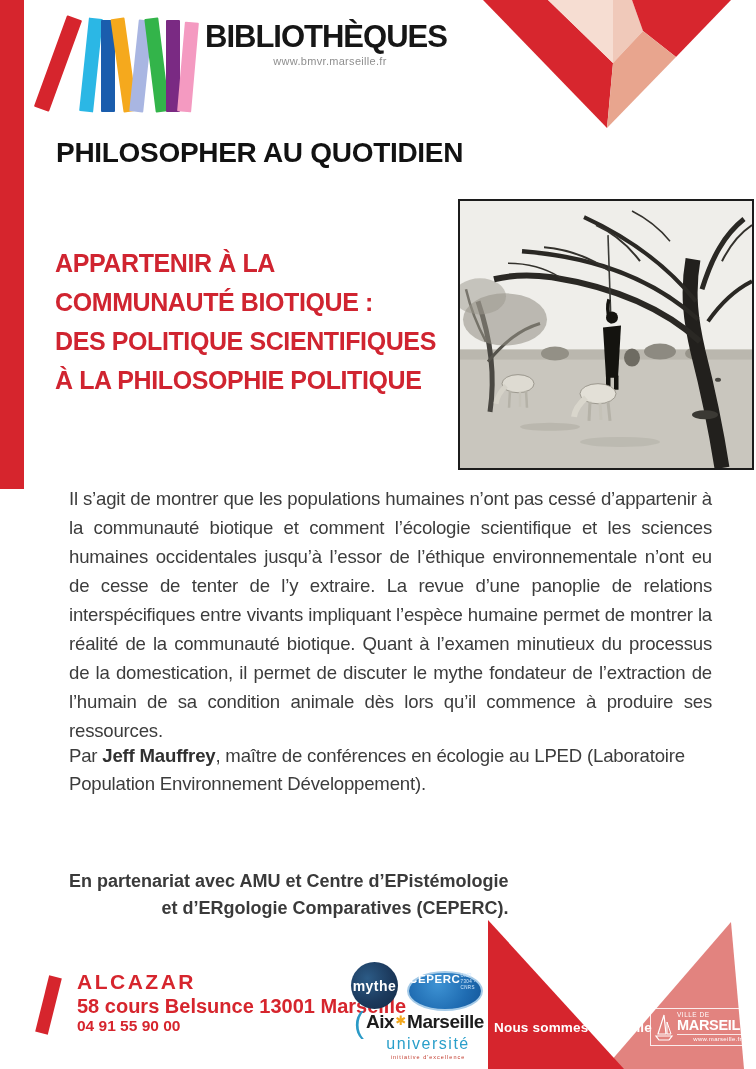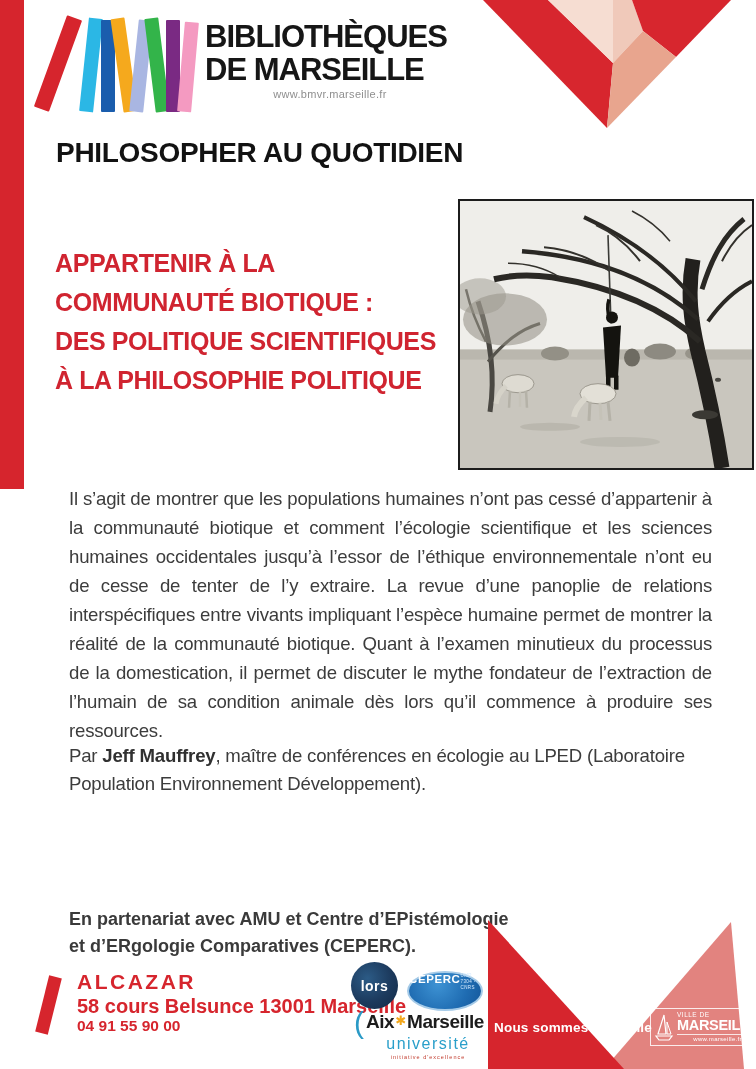--- a/index.html
+++ b/index.html
@@ -44,21 +44,21 @@
   
   .bodytext{left:69px;top:484px;width:643px;font-size:18.6px;line-height:29px;color:#3c3c3c;text-align:justify;letter-spacing:-.2px;}
   .speaker{left:69px;top:742px;width:643px;font-size:18.6px;line-height:28px;color:#3c3c3c;letter-spacing:-.2px;}
   .speaker b{color:#303030;}
 
   
   .event{left:0;top:820px;width:756px;text-align:center;color:#d02430;font-weight:bold;}
   .event div{font-size:25.5px;line-height:37px;letter-spacing:-.2px;}
 
   
-  .partners{left:69px;top:906px;font-size:18px;font-weight:bold;color:#3a3a3a;line-height:27px;}
+  .partners{left:69px;top:868px;font-size:18px;font-weight:bold;color:#3a3a3a;line-height:27px;text-align:right;}
 
   
   .slash{left:42px;top:976px;width:13px;height:58px;background:#d6252d;transform:rotate(14deg);}
   .venue{left:77px;top:969px;color:#d6252d;}
   .venue-name{font-size:21px;font-weight:bold;letter-spacing:2.5px;line-height:25px;}
   .venue-addr{font-size:20px;font-weight:bold;line-height:20px;margin-top:2px;}
   .venue-phone{font-size:15.5px;font-weight:bold;line-height:20px;}
 
   
   .cnrs{left:351px;top:962px;width:47px;height:47px;border-radius:50%;
@@ -114,21 +114,20 @@
       <span class="book" style="background: rgb(26, 93, 173);"></span>
       <span class="book" style="background: rgb(245, 169, 29);"></span>
       <span class="book" style="background: rgb(169, 182, 226);"></span>
       <span class="book" style="background: rgb(51, 180, 74);"></span>
       <span class="book" style="background: rgb(122, 42, 131);"></span>
       <span class="book" style="background: rgb(244, 154, 193);"></span>
     </div>
 
   <div class="abs brand-text">
     <div class="brand-line">BIBLIOTHÈQUES</div>
-    <div class="brand-line">DE MARSEILLE</div>
     <div class="brand-site">www.bmvr.marseille.fr</div>
   </div>
 
   <div class="abs series">PHILOSOPHER AU QUOTIDIEN</div>
 
   <div class="abs photo">
     <svg viewBox="0 0 292 266" preserveAspectRatio="none">
       <rect width="292" height="266" fill="#efeeea"></rect>
       <rect y="148" width="292" height="118" fill="#c9c6be"></rect>
       <rect y="148" width="292" height="10" fill="#bab7ae"></rect>
@@ -211,21 +210,21 @@
   </svg>
 
   <div class="abs slash"></div>
   <div class="abs venue">
     <div class="venue-name">ALCAZAR</div>
     <div class="venue-addr">58 cours Belsunce 13001 Marseille</div>
     <div class="venue-phone">04 91 55 90 00</div>
   </div>
 
   <div class="abs cnrs">
-    <span>lors</span>
+    <span>mythe</span>
   </div>
 
   <div class="abs ceperc">
     <div class="big">CEPERC</div>
     <div class="sub">UMR 7304 - CNRS</div>
   </div>
 
   <div class="abs amu">
     <div class="row1">
       <span class="paren">(</span>

